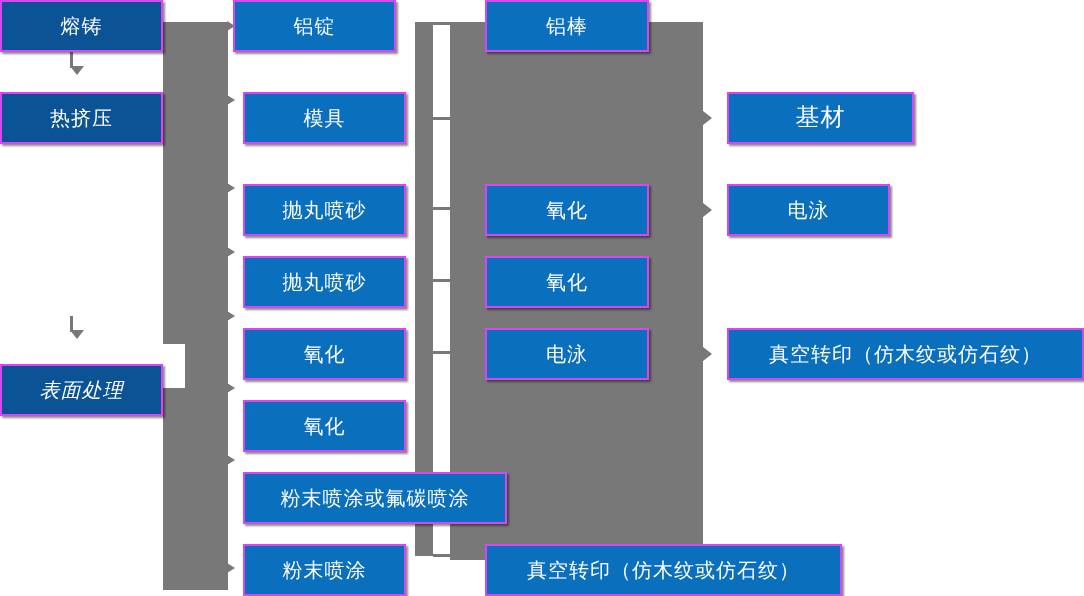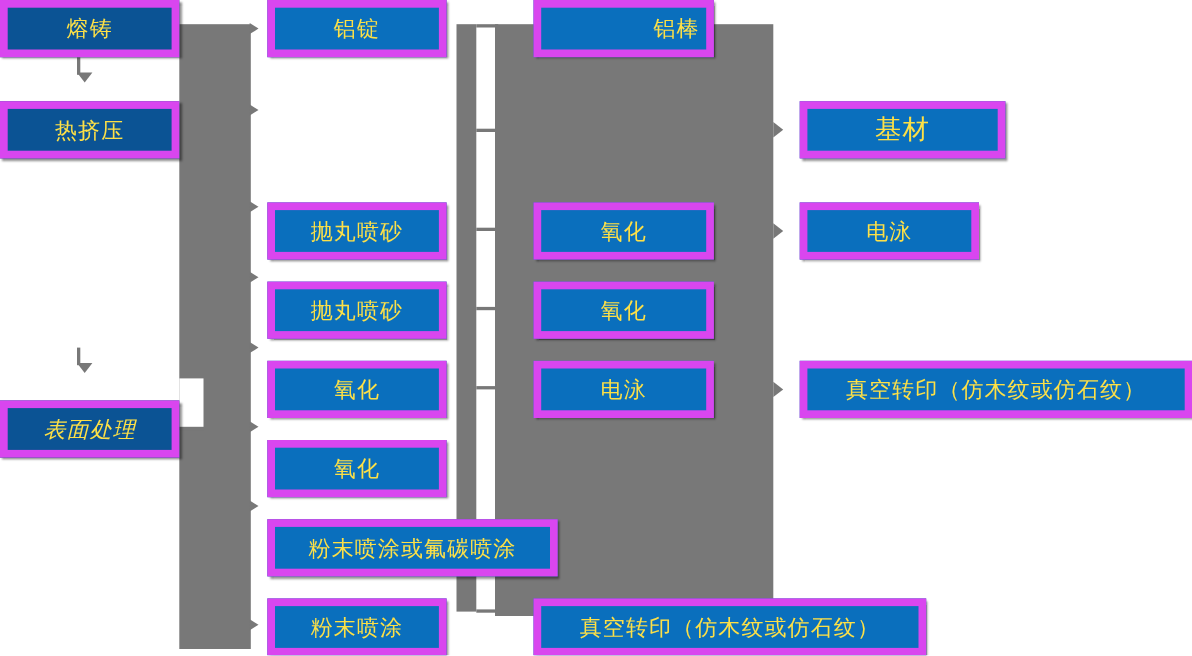--- a/index.html
+++ b/index.html
@@ -52,24 +52,24 @@
     border-top: 9px solid #787878;
   }
 
   
   .node {
     position: absolute;
     box-sizing: border-box;
     display: flex;
     align-items: center;
     justify-content: center;
-    color: #fde047;
+    color: #ffffff;
     text-align: center;
     line-height: 1.15;
-    border: 7px solid #d946ef;
+    border: 2px solid #d946ef;
     box-shadow: 2px 2px 2px rgba(0,0,0,0.45);
     white-space: nowrap;
     letter-spacing: 1px;
   }
   .node.dark  { background: #0B5394; }
   .node.light { background: #0A6FBD; }
 
   .node .label {
     display: block;
     padding: 0 6px;
@@ -115,43 +115,46 @@
   <div class="node dark" style="left:0px; top:0px; width:163px; height:52px; font-size:20px;">
     <span class="label">熔铸</span>
   </div>
   <div class="node dark" style="left:0px; top:92px; width:163px; height:52px; font-size:20px;">
     <span class="label">热挤压</span>
   </div>
   <div class="node dark" style="left:0px; top:364px; width:163px; height:52px; font-size:20px;font-style:italic;">
     <span class="label">表面处理</span>
   </div>
 
-  <div class="node light" style="left:243px; top:0px; width:163px; height:52px; font-size:20px;">
+  <div class="node light" style="left:233px; top:0px; width:163px; height:52px; font-size:20px;">
     <span class="label">铝锭</span>
+  </div>
+  <div class="node light" style="left:243px; top:92px; width:163px; height:52px; font-size:20px;">
+    <span class="label">模具</span>
   </div>
   <div class="node light" style="left:243px; top:184px; width:163px; height:52px; font-size:20px;">
     <span class="label">抛丸喷砂</span>
   </div>
   <div class="node light" style="left:243px; top:256px; width:163px; height:52px; font-size:20px;">
     <span class="label">抛丸喷砂</span>
   </div>
   <div class="node light" style="left:243px; top:328px; width:163px; height:52px; font-size:20px;">
     <span class="label">氧化</span>
   </div>
   <div class="node light" style="left:243px; top:400px; width:163px; height:52px; font-size:20px;">
     <span class="label">氧化</span>
   </div>
   <div class="node light" style="left:243px; top:472px; width:264px; height:52px; font-size:20px;">
     <span class="label">粉末喷涂或氟碳喷涂</span>
   </div>
   <div class="node light" style="left:243px; top:544px; width:163px; height:52px; font-size:20px;">
     <span class="label">粉末喷涂</span>
   </div>
 
-  <div class="node light" style="left:485px; top:0px; width:164px; height:52px; font-size:20px;justify-content:flex-end;">
+  <div class="node light" style="left:485px; top:0px; width:164px; height:52px; font-size:20px;">
     <span class="label">铝棒</span>
   </div>
   <div class="node light" style="left:485px; top:184px; width:164px; height:52px; font-size:20px;">
     <span class="label">氧化</span>
   </div>
   <div class="node light" style="left:485px; top:256px; width:164px; height:52px; font-size:20px;">
     <span class="label">氧化</span>
   </div>
   <div class="node light" style="left:485px; top:328px; width:164px; height:52px; font-size:20px;">
     <span class="label">电泳</span>

